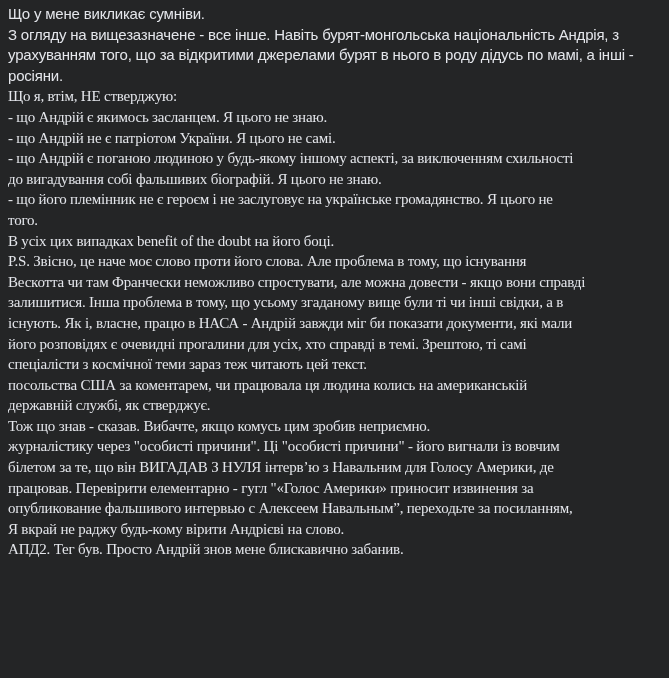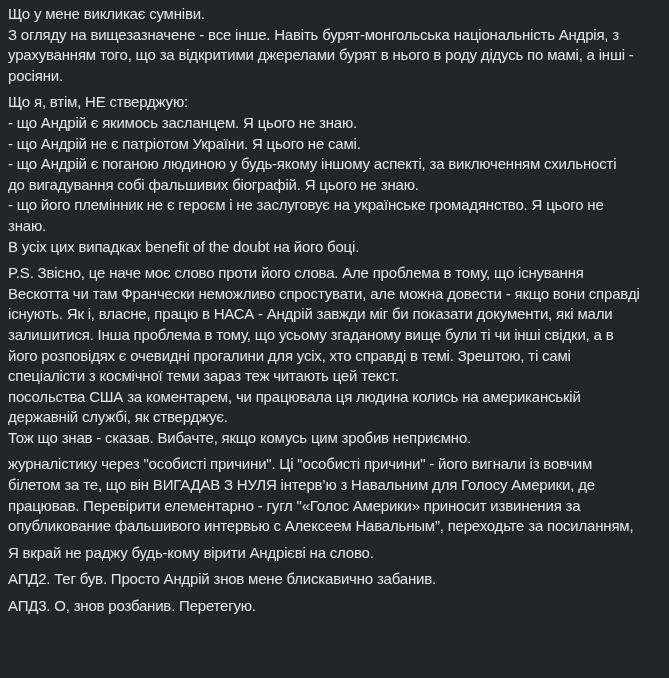--- a/index.html
+++ b/index.html
@@ -17,21 +17,21 @@
     width: 669px;
     padding: 4px 8px 6px 8px;
     color: #e4e6eb;
     font-family: "Liberation Sans", "DejaVu Sans", sans-serif;
     font-size: 15px;
     line-height: 20.6px;
     letter-spacing: -0.2px;
     font-weight: 400;
   }
   .para + .para {
-    margin-top: 6px;
+    font-family: Liberation Serif, serif;
   }
   .line {
     white-space: pre;
   }
 </style>
 </head>
 <body style="background: rgb(36, 37, 38);">
 
 <div class="post" id="post" style="color: rgb(228, 230, 235);">
     <div class="para">
@@ -40,42 +40,39 @@
       <div class="line">урахуванням того, що за відкритими джерелами бурят в нього в роду дідусь по мамі, а інші -</div>
       <div class="line">росіяни.</div>
     </div>
     <div class="para">
       <div class="line">Що я, втім, НЕ стверджую:</div>
       <div class="line">- що Андрій є якимось засланцем. Я цього не знаю.</div>
       <div class="line">- що Андрій не є патріотом України. Я цього не самі.</div>
       <div class="line">- що Андрій є поганою людиною у будь-якому іншому аспекті, за виключенням схильності</div>
       <div class="line">до вигадування собі фальшивих біографій. Я цього не знаю.</div>
       <div class="line">- що його племінник не є героєм і не заслуговує на українське громадянство. Я цього не</div>
-      <div class="line">знаю.</div>
+      <div class="line">того.</div>
       <div class="line">В усіх цих випадках benefit of the doubt на його боці.</div>
     </div>
     <div class="para">
       <div class="line">P.S. Звісно, це наче моє слово проти його слова. Але проблема в тому, що існування</div>
       <div class="line">Вескотта чи там Франчески неможливо спростувати, але можна довести - якщо вони справді</div>
+      <div class="line">залишитися. Інша проблема в тому, що усьому згаданому вище були ті чи інші свідки, а в</div>
       <div class="line">існують. Як і, власне, працю в НАСА - Андрій завжди міг би показати документи, які мали</div>
-      <div class="line">залишитися. Інша проблема в тому, що усьому згаданому вище були ті чи інші свідки, а в</div>
       <div class="line">його розповідях є очевидні прогалини для усіх, хто справді в темі. Зрештою, ті самі</div>
       <div class="line">спеціалісти з космічної теми зараз теж читають цей текст.</div>
       <div class="line">посольства США за коментарем, чи працювала ця людина колись на американській</div>
       <div class="line">державній службі, як стверджує.</div>
       <div class="line">Тож що знав - сказав. Вибачте, якщо комусь цим зробив неприємно.</div>
     </div>
     <div class="para">
       <div class="line">журналістику через "особисті причини". Ці "особисті причини" - його вигнали із вовчим</div>
       <div class="line">білетом за те, що він ВИГАДАВ З НУЛЯ інтерв’ю з Навальним для Голосу Америки, де</div>
       <div class="line">працював. Перевірити елементарно - гугл "«Голос Америки» приносит извинения за</div>
       <div class="line">опубликование фальшивого интервью с Алексеем Навальным”, переходьте за посиланням,</div>
     </div>
     <div class="para">
       <div class="line">Я вкрай не раджу будь-кому вірити Андрієві на слово.</div>
     </div>
     <div class="para">
       <div class="line">АПД2. Тег був. Просто Андрій знов мене блискавично забанив.</div>
     </div>
-    <div class="para">
-      <div class="line">АПД3. О, знов розбанив. Перетегую.</div>
-    </div>
   </div>
 
 </body></html>

